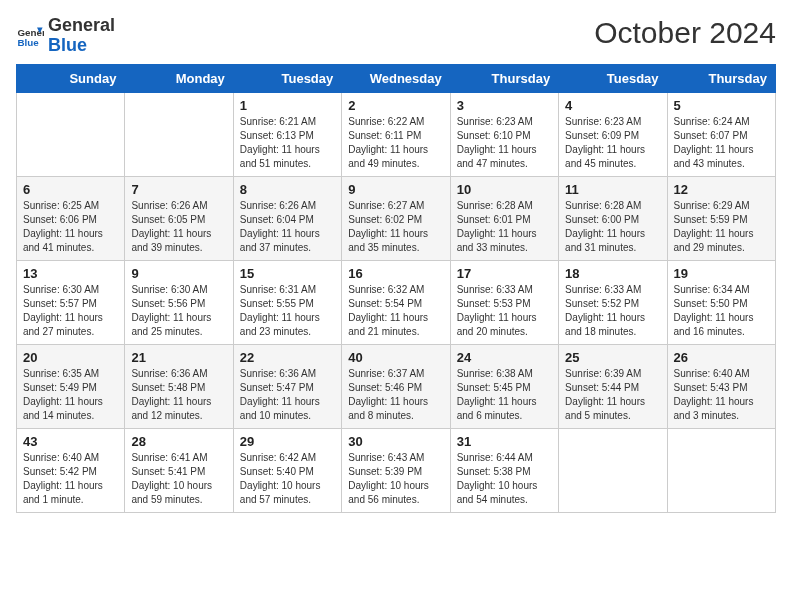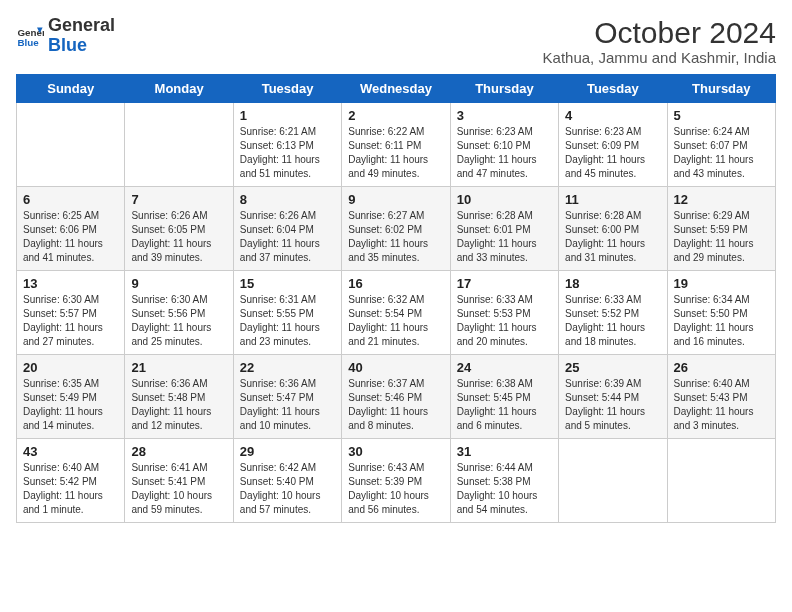--- a/index.html
+++ b/index.html
@@ -45,21 +45,21 @@
       color: #555;
     }
     .calendar-table {
       width: 100%;
       border-collapse: collapse;
       table-layout: fixed;
     }
     .calendar-table th {
       background-color: #1565c0;
       color: #fff;
-      text-align: center;
+      text-align: right;
       padding: 6px 8px;
       font-size: 13px;
       font-weight: bold;
       border: 1px solid #1565c0;
     }
     .calendar-table td {
       border: 1px solid #ccc;
       vertical-align: top;
       padding: 5px 6px;
       font-size: 11px;
@@ -97,21 +97,20 @@
     </svg>
     <div>
       <div class="logo-text">
         <div>General</div>
         <div style="color:#1565c0;">Blue</div>
       </div>
     </div>
   </div>
   <div class="title-block">
     <div class="month-title">October 2024</div>
-    <div class="location-title">Kathua, Jammu and Kashmir, India</div>
   </div>
 </div>
 
 <table class="calendar-table">
   <thead>
     <tr id="weekday-header">
         <th>Sunday</th>
         <th>Monday</th>
         <th>Tuesday</th>
         <th>Wednesday</th>

